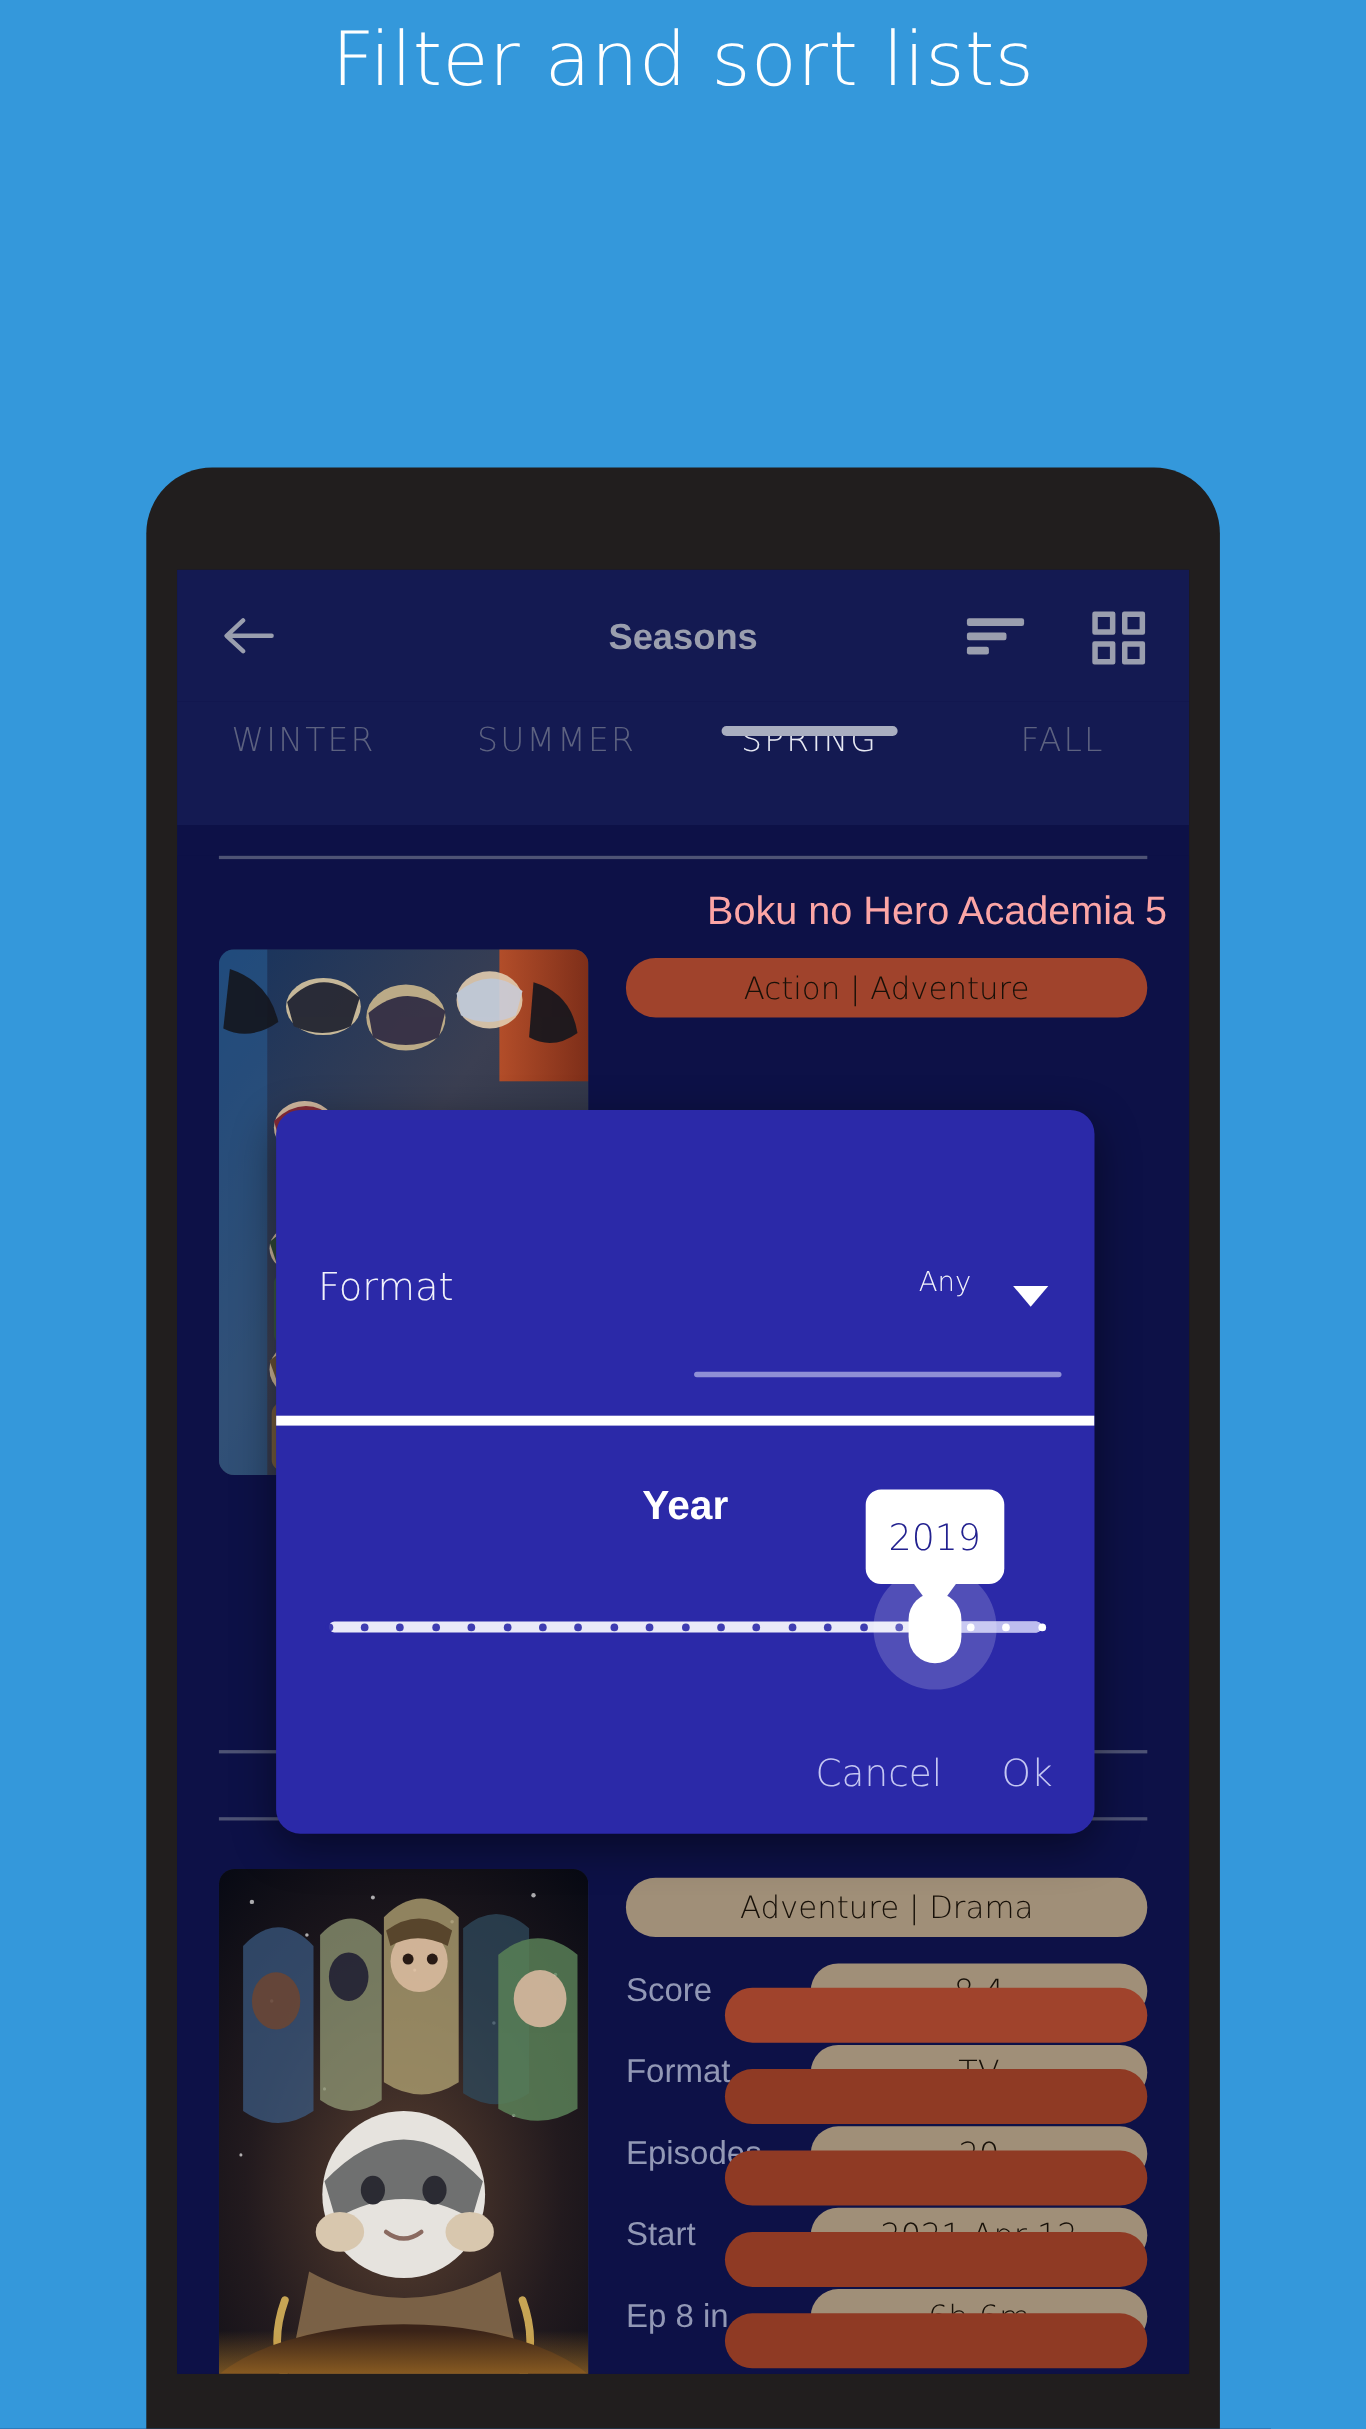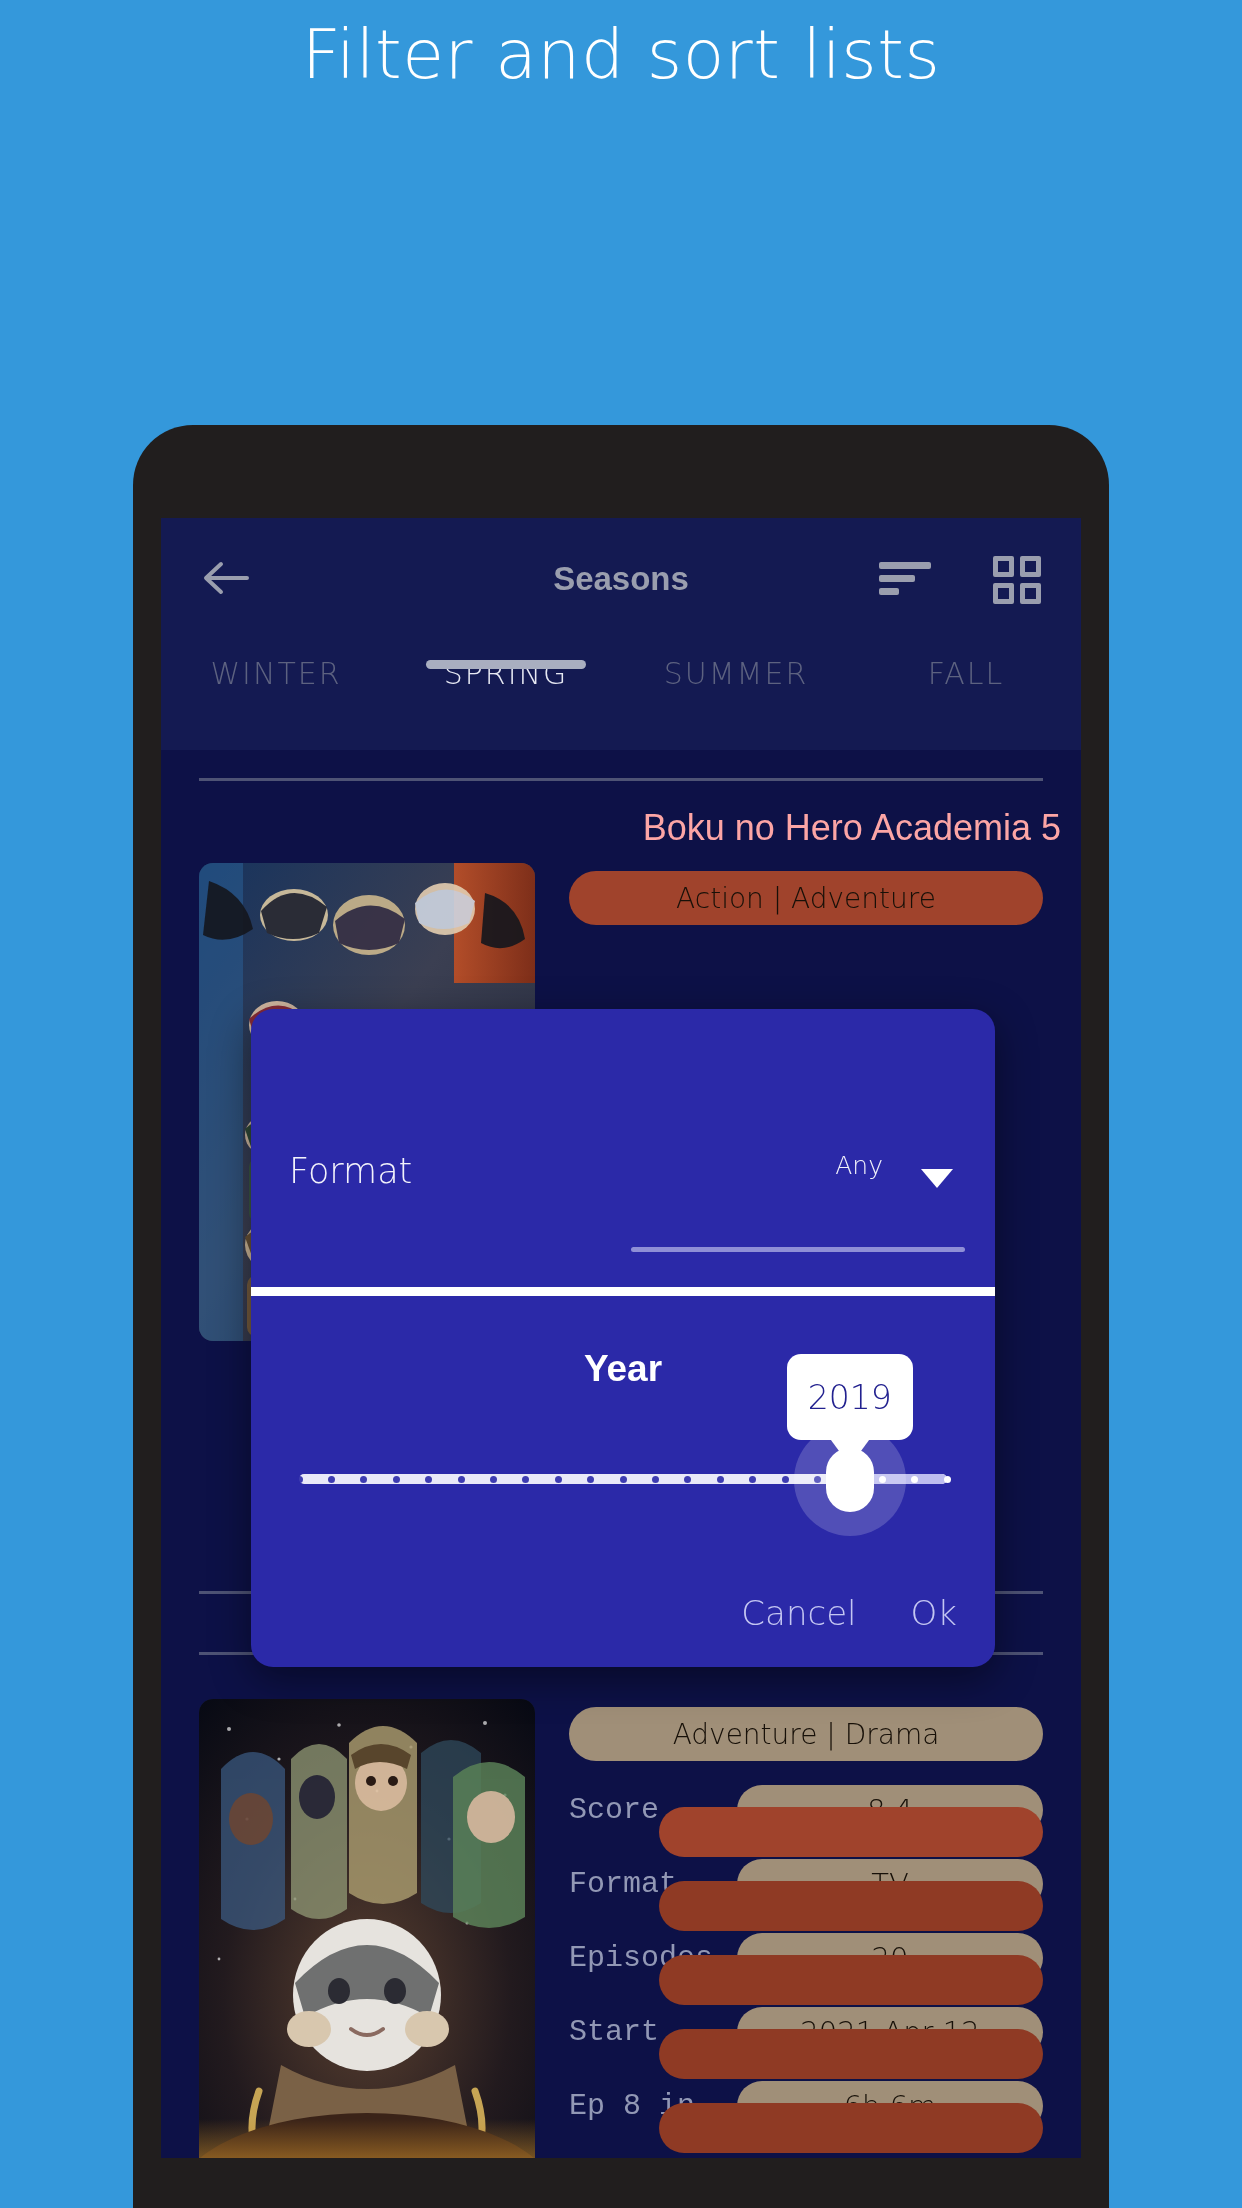--- a/index.html
+++ b/index.html
@@ -118,21 +118,21 @@
     display:flex; align-items:center; justify-content:center;
     font-size:28px; color:#171008;
     font-family:"DejaVu Sans", sans-serif; font-weight:300;
     margin-bottom:24px;
   }
   .info-row{
     display:flex; align-items:center; gap:18px; margin-bottom:24px;
   }
   .info-label{
     width:150px; color:#9298b5; font-size:30px;
-    font-family:Liberation Mono, monospace; font-weight:300;
+    font-family:Liberation Sans, sans-serif; font-weight:300;
   }
   .info-value{
     flex:1; height:50px; border-radius:25px;
     display:flex; align-items:center; justify-content:center;
     font-size:29px; color:#171008;
     font-family:"DejaVu Sans", sans-serif; font-weight:300;
   }
 
   
   .dialog{
@@ -263,26 +263,26 @@
       <span></span>
       <span></span>
       <span></span>
     </div>
   </div>
 
   <div class="tabs">
     <div class="tab">
       <span>WINTER</span>
     </div>
+    <div class="tab">
+      <span>SUMMER</span>
+    </div>
     <div class="tab active">
       <span>SPRING</span>
       <div class="underline"></div>
-    </div>
-    <div class="tab">
-      <span>SUMMER</span>
     </div>
     <div class="tab">
       <span>FALL</span>
     </div>
   </div>
 
   <div class="list-body">
 
     <div class="divider"></div>
     <div class="entry-title">Boku no Hero Academia 5</div>

